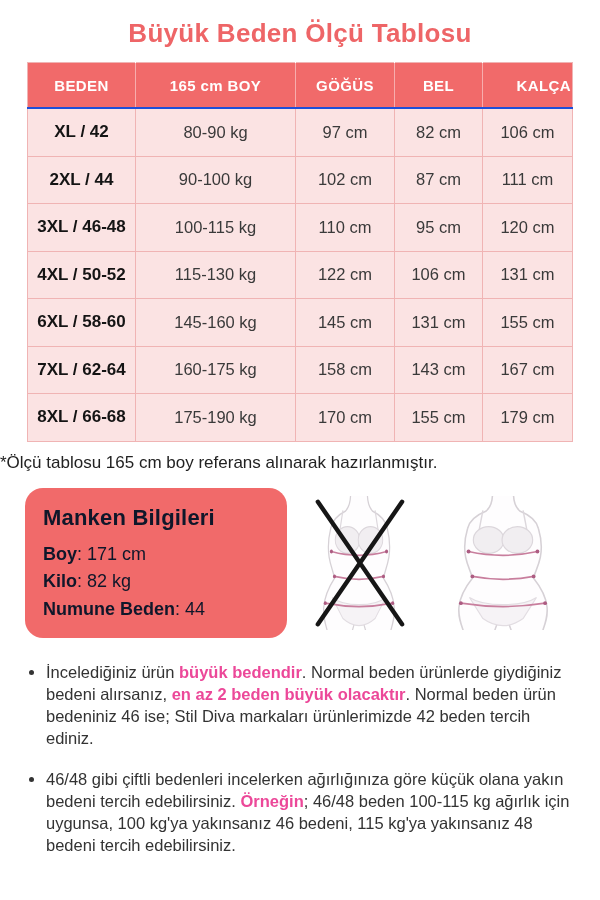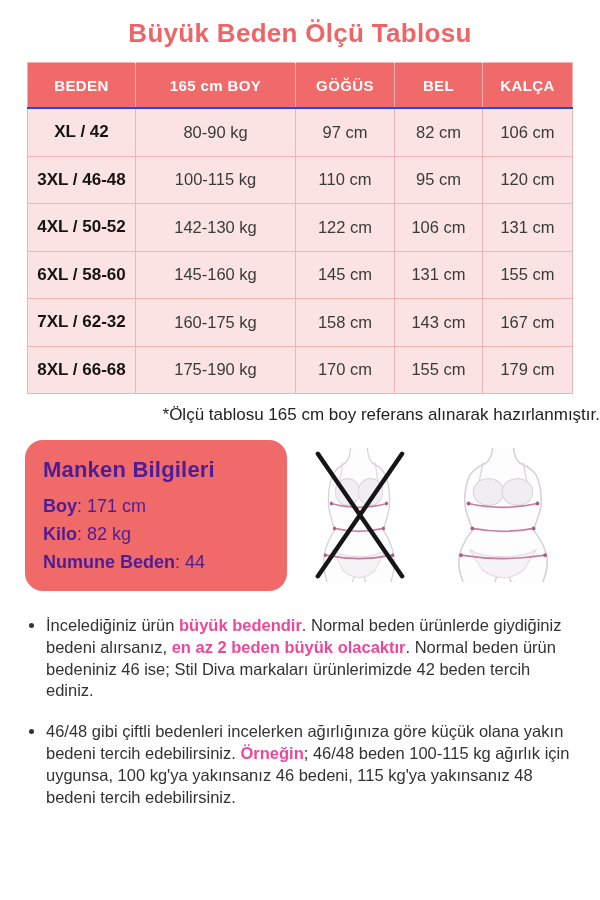--- a/index.html
+++ b/index.html
@@ -23,41 +23,41 @@
   table.size-table{
     width:545px;margin:13px auto 0;border-collapse:collapse;table-layout:fixed;
     border:1.5px solid var(--border_pink);
   }
   table.size-table thead th{
     background:var(--coral);color:#ffffff;font-weight:800;font-size:15px;
     height:42px;letter-spacing:.4px;
     border-right:1.5px solid rgba(255,255,255,.45);
     border-bottom:2px solid #1d4ed8;
   }
-  table.size-table thead th:last-child{border-right:none;}
+  table.size-table thead th:last-child{border-right:none;text-align:right;}
   table.size-table tbody td{
     background:var(--cell_pink);height:44.5px;text-align:center;
     font-size:16.5px;color:var(--text_body);
     border:1.5px solid var(--border_pink);
     margin-top:6px;
   }
   table.size-table tbody td.size-col{
     font-weight:800;color:var(--text_dark);font-size:17px;
   }
 
   .footnote{
-    text-align:right;font-size:17px;color:#222222;margin-top:11px;
+    text-align:left;font-size:17px;color:#222222;margin-top:11px;
   }
 
   .info-row{
     margin:15px 25px 0 25px;display:flex;align-items:stretch;
   }
   .model-box{
     width:226px;background:var(--coral);border-radius:18px;
-    padding:15px 18px 14px 18px;color:#4c1d95;flex:none;
+    padding:15px 18px 14px 18px;color:#0f172a;flex:none;
   }
   .model-box h2{
     margin:2px 0 10px 0;font-size:22px;font-weight:800;letter-spacing:.2px;
   }
   .m-line{font-size:18px;line-height:1.55;}
   .m-lbl{font-weight:800;}
 
   .figures{
     flex:1;display:flex;justify-content:center;align-items:center;gap:34px;
   }
@@ -100,42 +100,49 @@
     </thead>
     <tbody>
         <tr>
           <td class="size-col">XL / 42</td>
           <td>80-90 kg</td>
           <td>97 cm</td>
           <td>82 cm</td>
           <td>106 cm</td>
         </tr>
         <tr>
+          <td class="size-col">2XL / 44</td>
+          <td>90-100 kg</td>
+          <td>102 cm</td>
+          <td>87 cm</td>
+          <td>111 cm</td>
+        </tr>
+        <tr>
           <td class="size-col">3XL / 46-48</td>
           <td>100-115 kg</td>
           <td>110 cm</td>
           <td>95 cm</td>
           <td>120 cm</td>
         </tr>
         <tr>
           <td class="size-col">4XL / 50-52</td>
-          <td>142-130 kg</td>
+          <td>115-130 kg</td>
           <td>122 cm</td>
           <td>106 cm</td>
           <td>131 cm</td>
         </tr>
         <tr>
           <td class="size-col">6XL / 58-60</td>
           <td>145-160 kg</td>
           <td>145 cm</td>
           <td>131 cm</td>
           <td>155 cm</td>
         </tr>
         <tr>
-          <td class="size-col">7XL / 62-32</td>
+          <td class="size-col">7XL / 62-64</td>
           <td>160-175 kg</td>
           <td>158 cm</td>
           <td>143 cm</td>
           <td>167 cm</td>
         </tr>
         <tr>
           <td class="size-col">8XL / 66-68</td>
           <td>175-190 kg</td>
           <td>170 cm</td>
           <td>155 cm</td>

